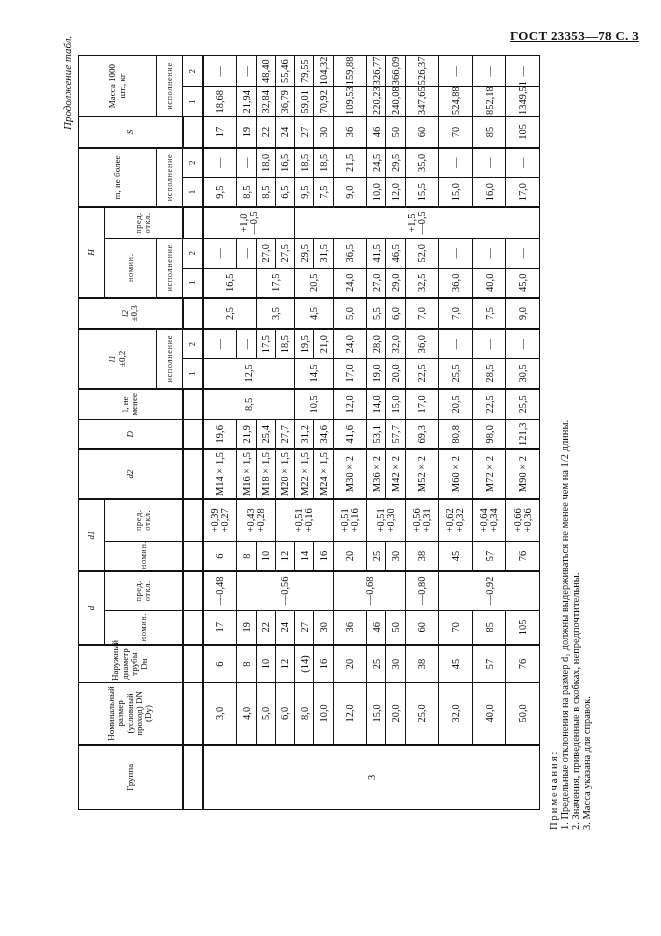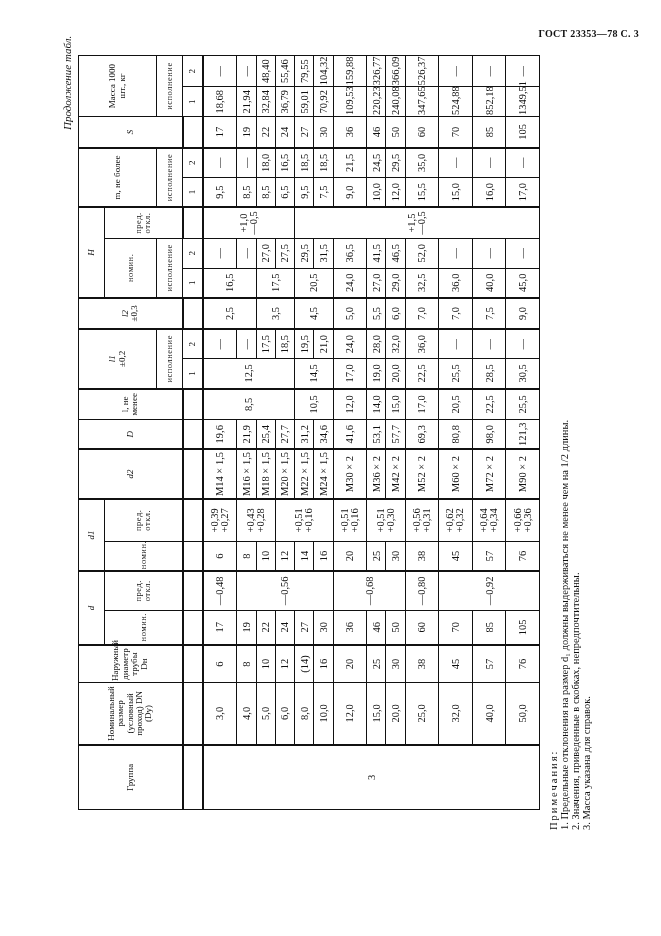--- a/index.html
+++ b/index.html
@@ -1,18 +1,18 @@
 <!DOCTYPE html>
 <html><head>
 <meta charset="utf-8">
 <style>
   html, body { margin:0; padding:0; background:#ffffff; }
   body { width:661px; height:936px; position:relative; overflow:hidden;
          font-family:"Liberation Serif","DejaVu Serif",serif; color:#111; }
-  .page-header { position:absolute; top:28px; right:22px; font-weight:bold; font-size:10px; letter-spacing:0.3px; }
+  .page-header { position:absolute; top:28px; right:22px; font-weight:bold; font-size:13px; letter-spacing:0.3px;text-decoration:underline; }
   .rot { position:absolute; transform-origin:0 0; transform:rotate(-90deg); }
   .cont-label { font-style:italic; font-size:11px; white-space:nowrap; }
   .table-wrap { }
   table.spec { border-collapse:collapse; table-layout:fixed; font-size:10.5px; }
   table.spec td, table.spec th { border:1px solid #111; text-align:center; vertical-align:middle; padding:0 1px; font-weight:normal; line-height:1.05; }
   table.spec th { font-size:9px; }
   table.spec .thick-b { border-bottom:2.5px solid #111; }
   table.spec .thick-r { border-right:2.5px solid #111; }
   table.spec .small { font-size:8.5px; letter-spacing:0.5px; }
   .it { font-style:italic; }

